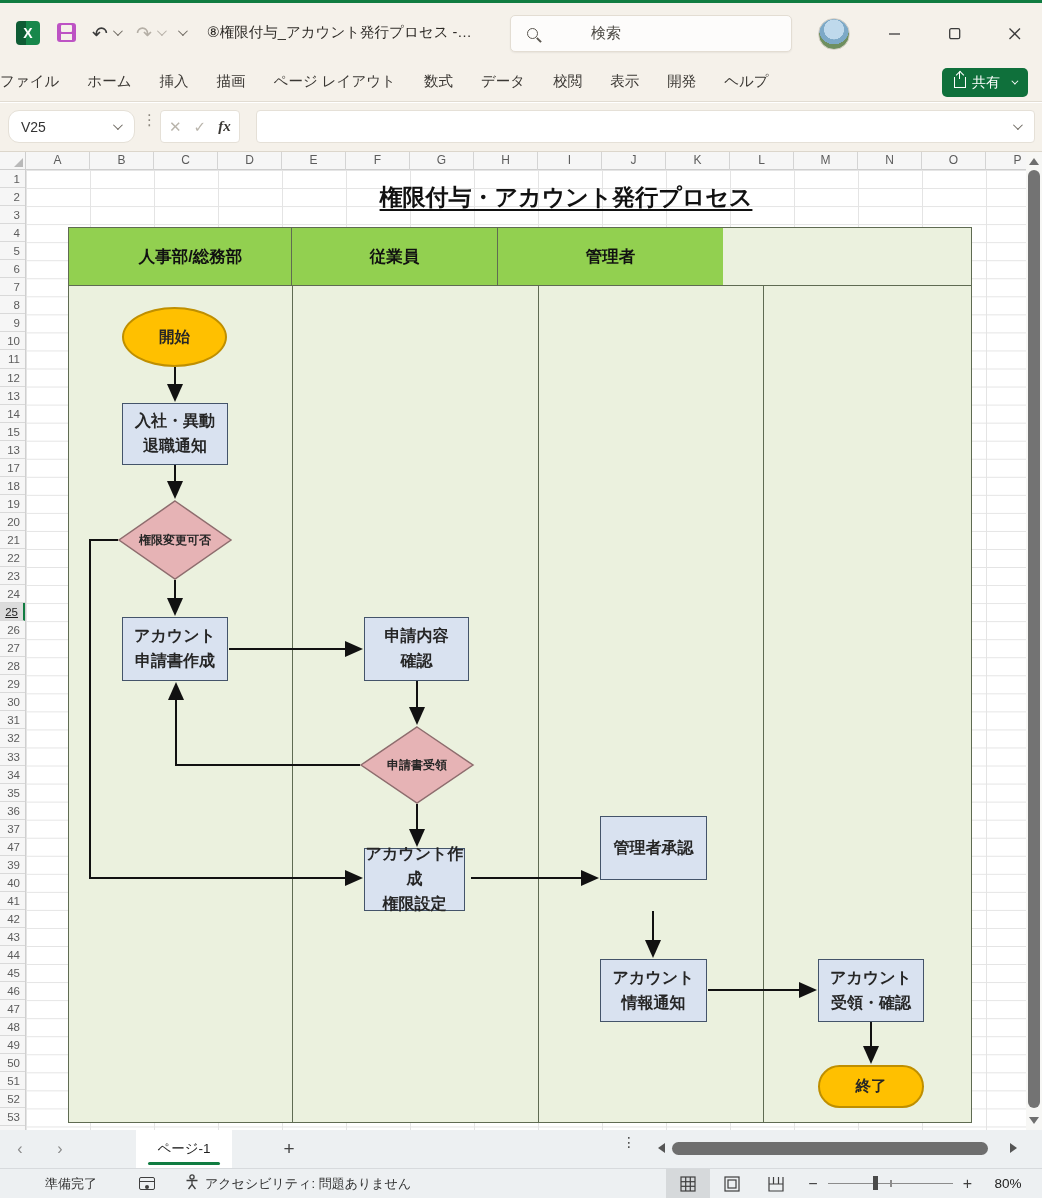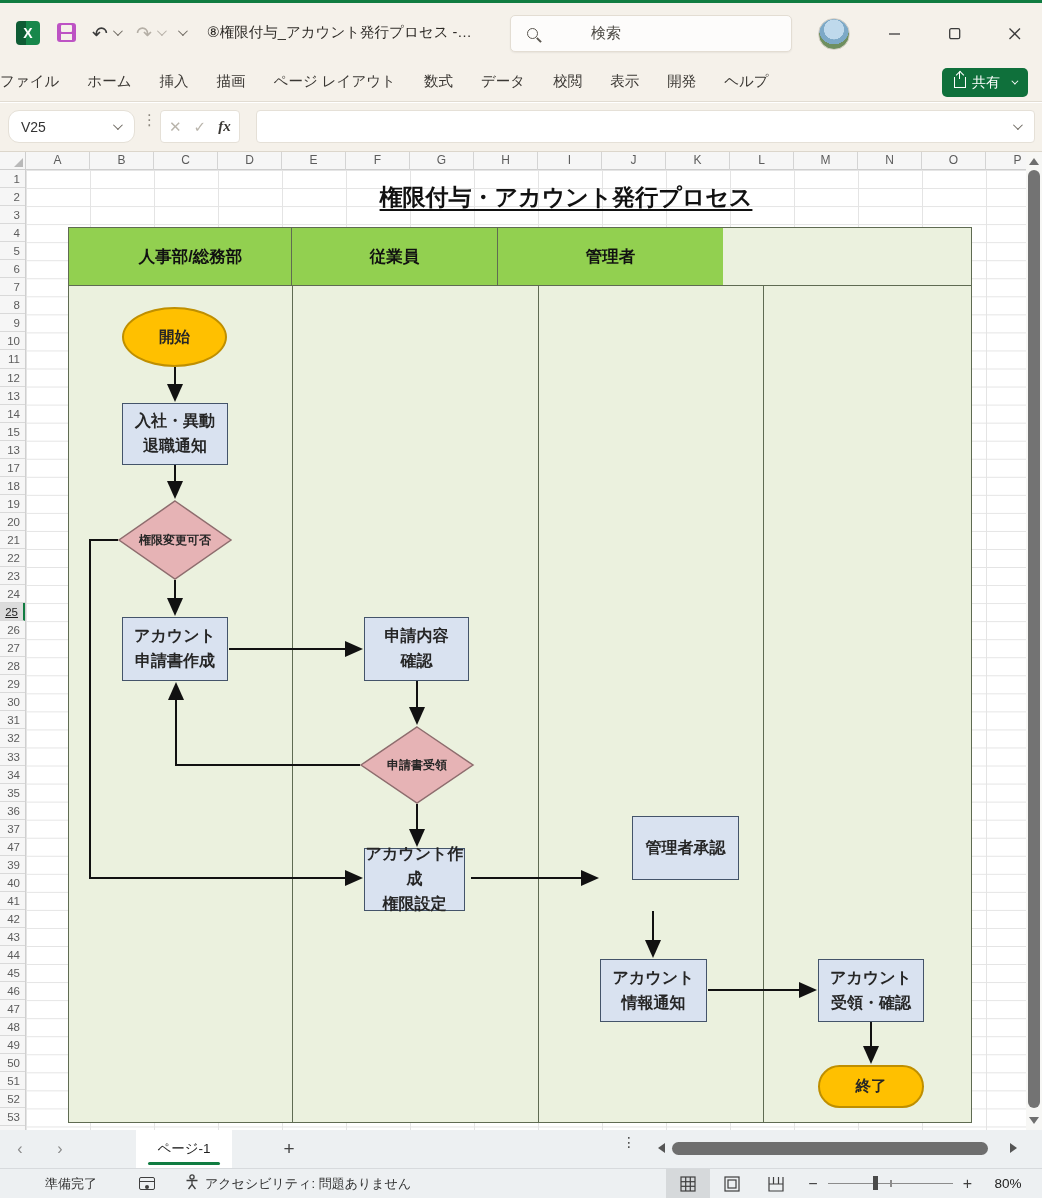--- a/index.html
+++ b/index.html
@@ -307,21 +307,21 @@
           <div class="node rect" style="left: 338px; top: 447px; width: 105px; height: 64px; background: rgb(217, 226, 240); border: 1.5px solid rgb(68, 84, 106);">
             <div>申請内容<br>確認</div>
           </div>
           <svg class="dshape" width="114" height="78" style="left: 334px; top: 556px;">
             <polygon points="57,1 113,39 57,77 1,39" fill="#e6b3b5" stroke="#8e6d6e" stroke-width="1.5"></polygon>
           </svg>
           <div class="dlabel" style="left: 334px; top: 556px; width: 114px; height: 78px;">申請書受領</div>
           <div class="node rect" style="left: 338px; top: 678px; width: 101px; height: 63px; background: rgb(217, 226, 240); border: 1.5px solid rgb(68, 84, 106);">
             <div>アカウント作成<br>権限設定</div>
           </div>
-          <div class="node rect" style="left: 574px; top: 646px; width: 107px; height: 64px; background: rgb(217, 226, 240); border: 1.5px solid rgb(68, 84, 106); margin-left: 32px;">
+          <div class="node rect" style="left: 574px; top: 646px; width: 107px; height: 64px; background: rgb(217, 226, 240); border: 1.5px solid rgb(68, 84, 106);">
             <div>管理者承認</div>
           </div>
           <div class="node rect" style="left: 574px; top: 789px; width: 107px; height: 63px; background: rgb(217, 226, 240); border: 1.5px solid rgb(68, 84, 106);">
             <div>アカウント<br>情報通知</div>
           </div>
           <div class="node rect" style="left: 792px; top: 789px; width: 106px; height: 63px; background: rgb(217, 226, 240); border: 1.5px solid rgb(68, 84, 106);">
             <div>アカウント<br>受領・確認</div>
           </div>
           <div class="node term" style="left: 792px; top: 895px; width: 106px; height: 43px; background: rgb(255, 192, 0); border: 2px solid rgb(191, 143, 0); border-radius: 21.5px;">
             <div>終了</div>

